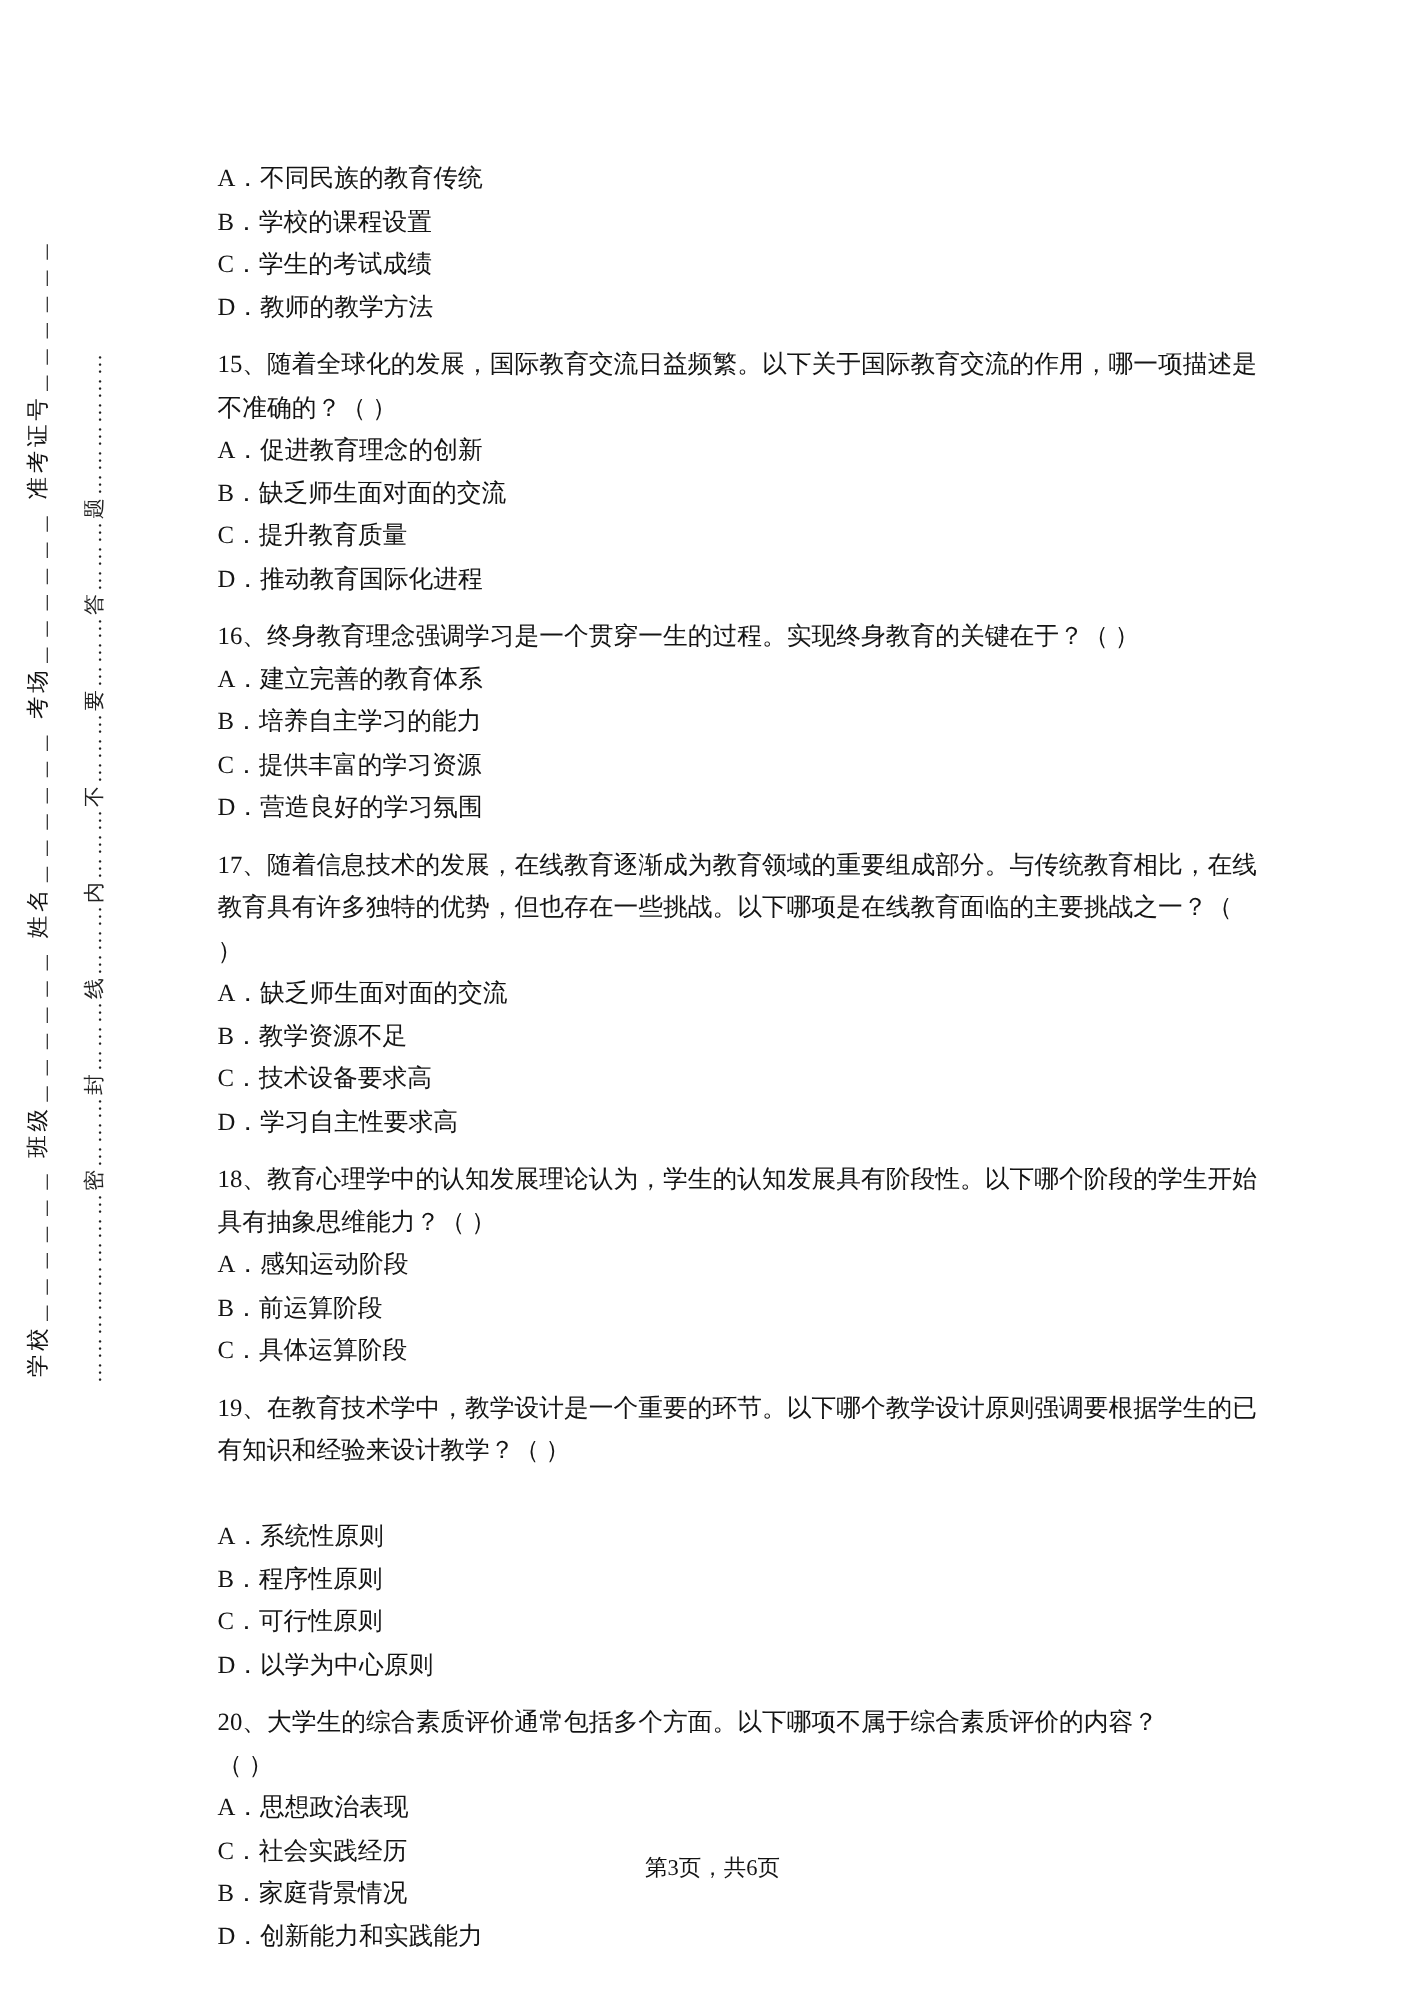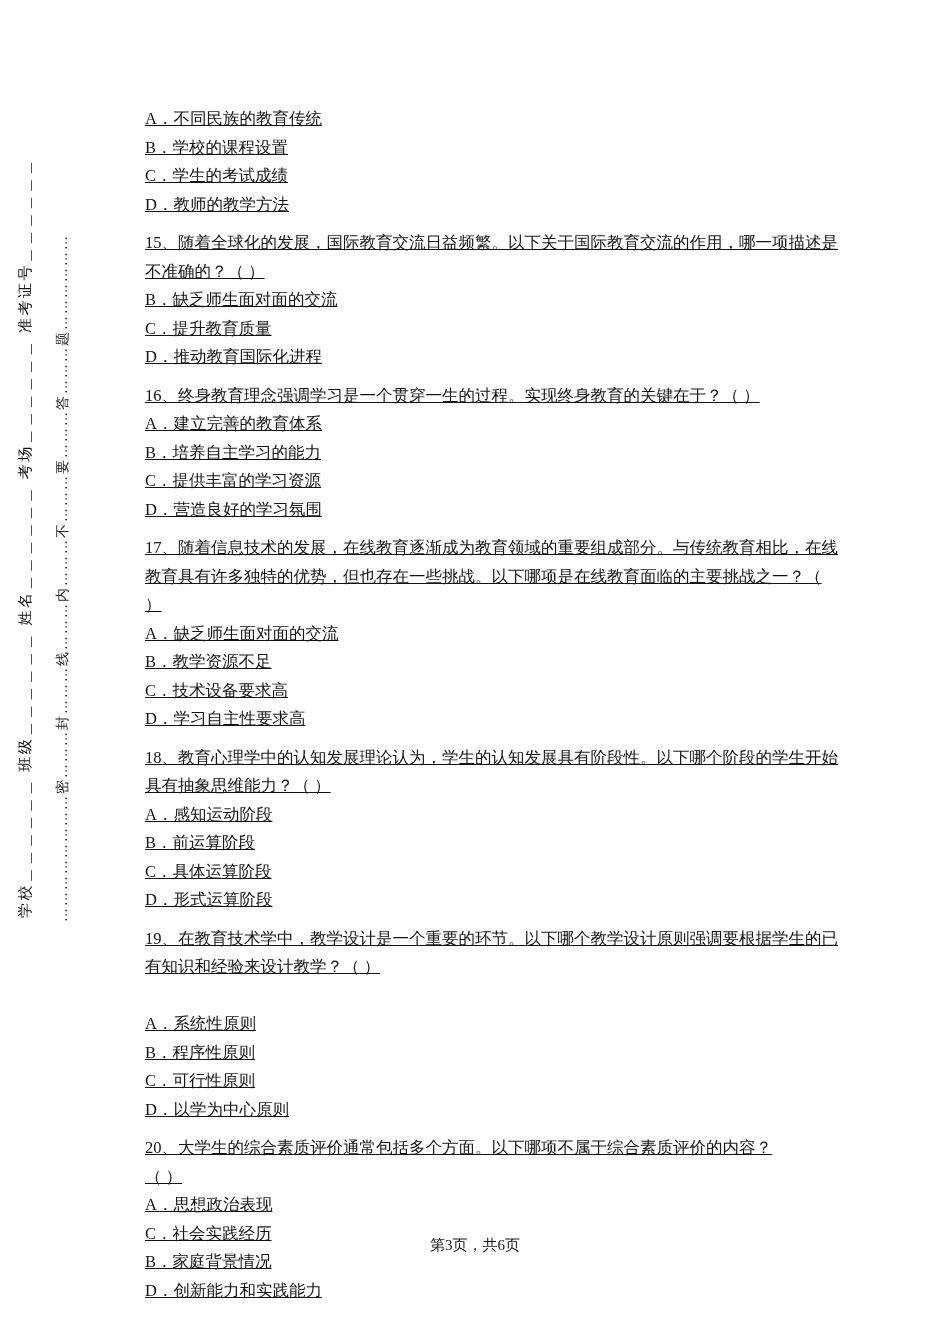--- a/index.html
+++ b/index.html
@@ -40,21 +40,21 @@
   
   .content {
     position: absolute;
     left: 145px;
     top: 105px;
     width: 697px;
     font-size: 16.5px;
     line-height: 28.5px;
   }
   .question { margin: 0 0 10px 0; }
-  .content p { margin: 0; white-space: pre-line; text-decoration: underline; }
+  .content p { margin: 0; white-space: pre-line; }
   .inline-options span { margin-right: 12px; margin-top: 28px; }
   
   .footer {
     position: absolute;
     left: 0;
     right: 0;
     top: 1236px;
     text-align: center;
     font-size: 15px;
     color: #141414;
@@ -72,20 +72,21 @@
 
     <section class="question">
       <p class="option">A．不同民族的教育传统</p>
       <p class="option">B．学校的课程设置</p>
       <p class="option">C．学生的考试成绩</p>
       <p class="option">D．教师的教学方法</p>
     </section>
 
     <section class="question">
       <p class="stem">15、随着全球化的发展，国际教育交流日益频繁。以下关于国际教育交流的作用，哪一项描述是不准确的？（ ）</p>
+      <p class="option">A．促进教育理念的创新</p>
       <p class="option">B．缺乏师生面对面的交流</p>
       <p class="option">C．提升教育质量</p>
       <p class="option">D．推动教育国际化进程</p>
     </section>
 
     <section class="question">
       <p class="stem">16、终身教育理念强调学习是一个贯穿一生的过程。实现终身教育的关键在于？（ ）</p>
       <p class="option">A．建立完善的教育体系</p>
       <p class="option">B．培养自主学习的能力</p>
       <p class="option">C．提供丰富的学习资源</p>
@@ -98,21 +99,20 @@
       <p class="option">B．教学资源不足</p>
       <p class="option">C．技术设备要求高</p>
       <p class="option">D．学习自主性要求高</p>
     </section>
 
     <section class="question">
       <p class="stem">18、教育心理学中的认知发展理论认为，学生的认知发展具有阶段性。以下哪个阶段的学生开始具有抽象思维能力？（ ）</p>
       <p class="option">A．感知运动阶段</p>
       <p class="option">B．前运算阶段</p>
       <p class="option">C．具体运算阶段</p>
-      <p class="option">D．形式运算阶段</p>
     </section>
 
     <section class="question">
       <p class="stem">19、在教育技术学中，教学设计是一个重要的环节。以下哪个教学设计原则强调要根据学生的已有知识和经验来设计教学？（ ）</p>
       <p class="option inline-options">
         <span>A．系统性原则</span>
         <span>B．程序性原则</span>
         <span>C．可行性原则</span>
         <span>D．以学为中心原则</span>
       </p>

